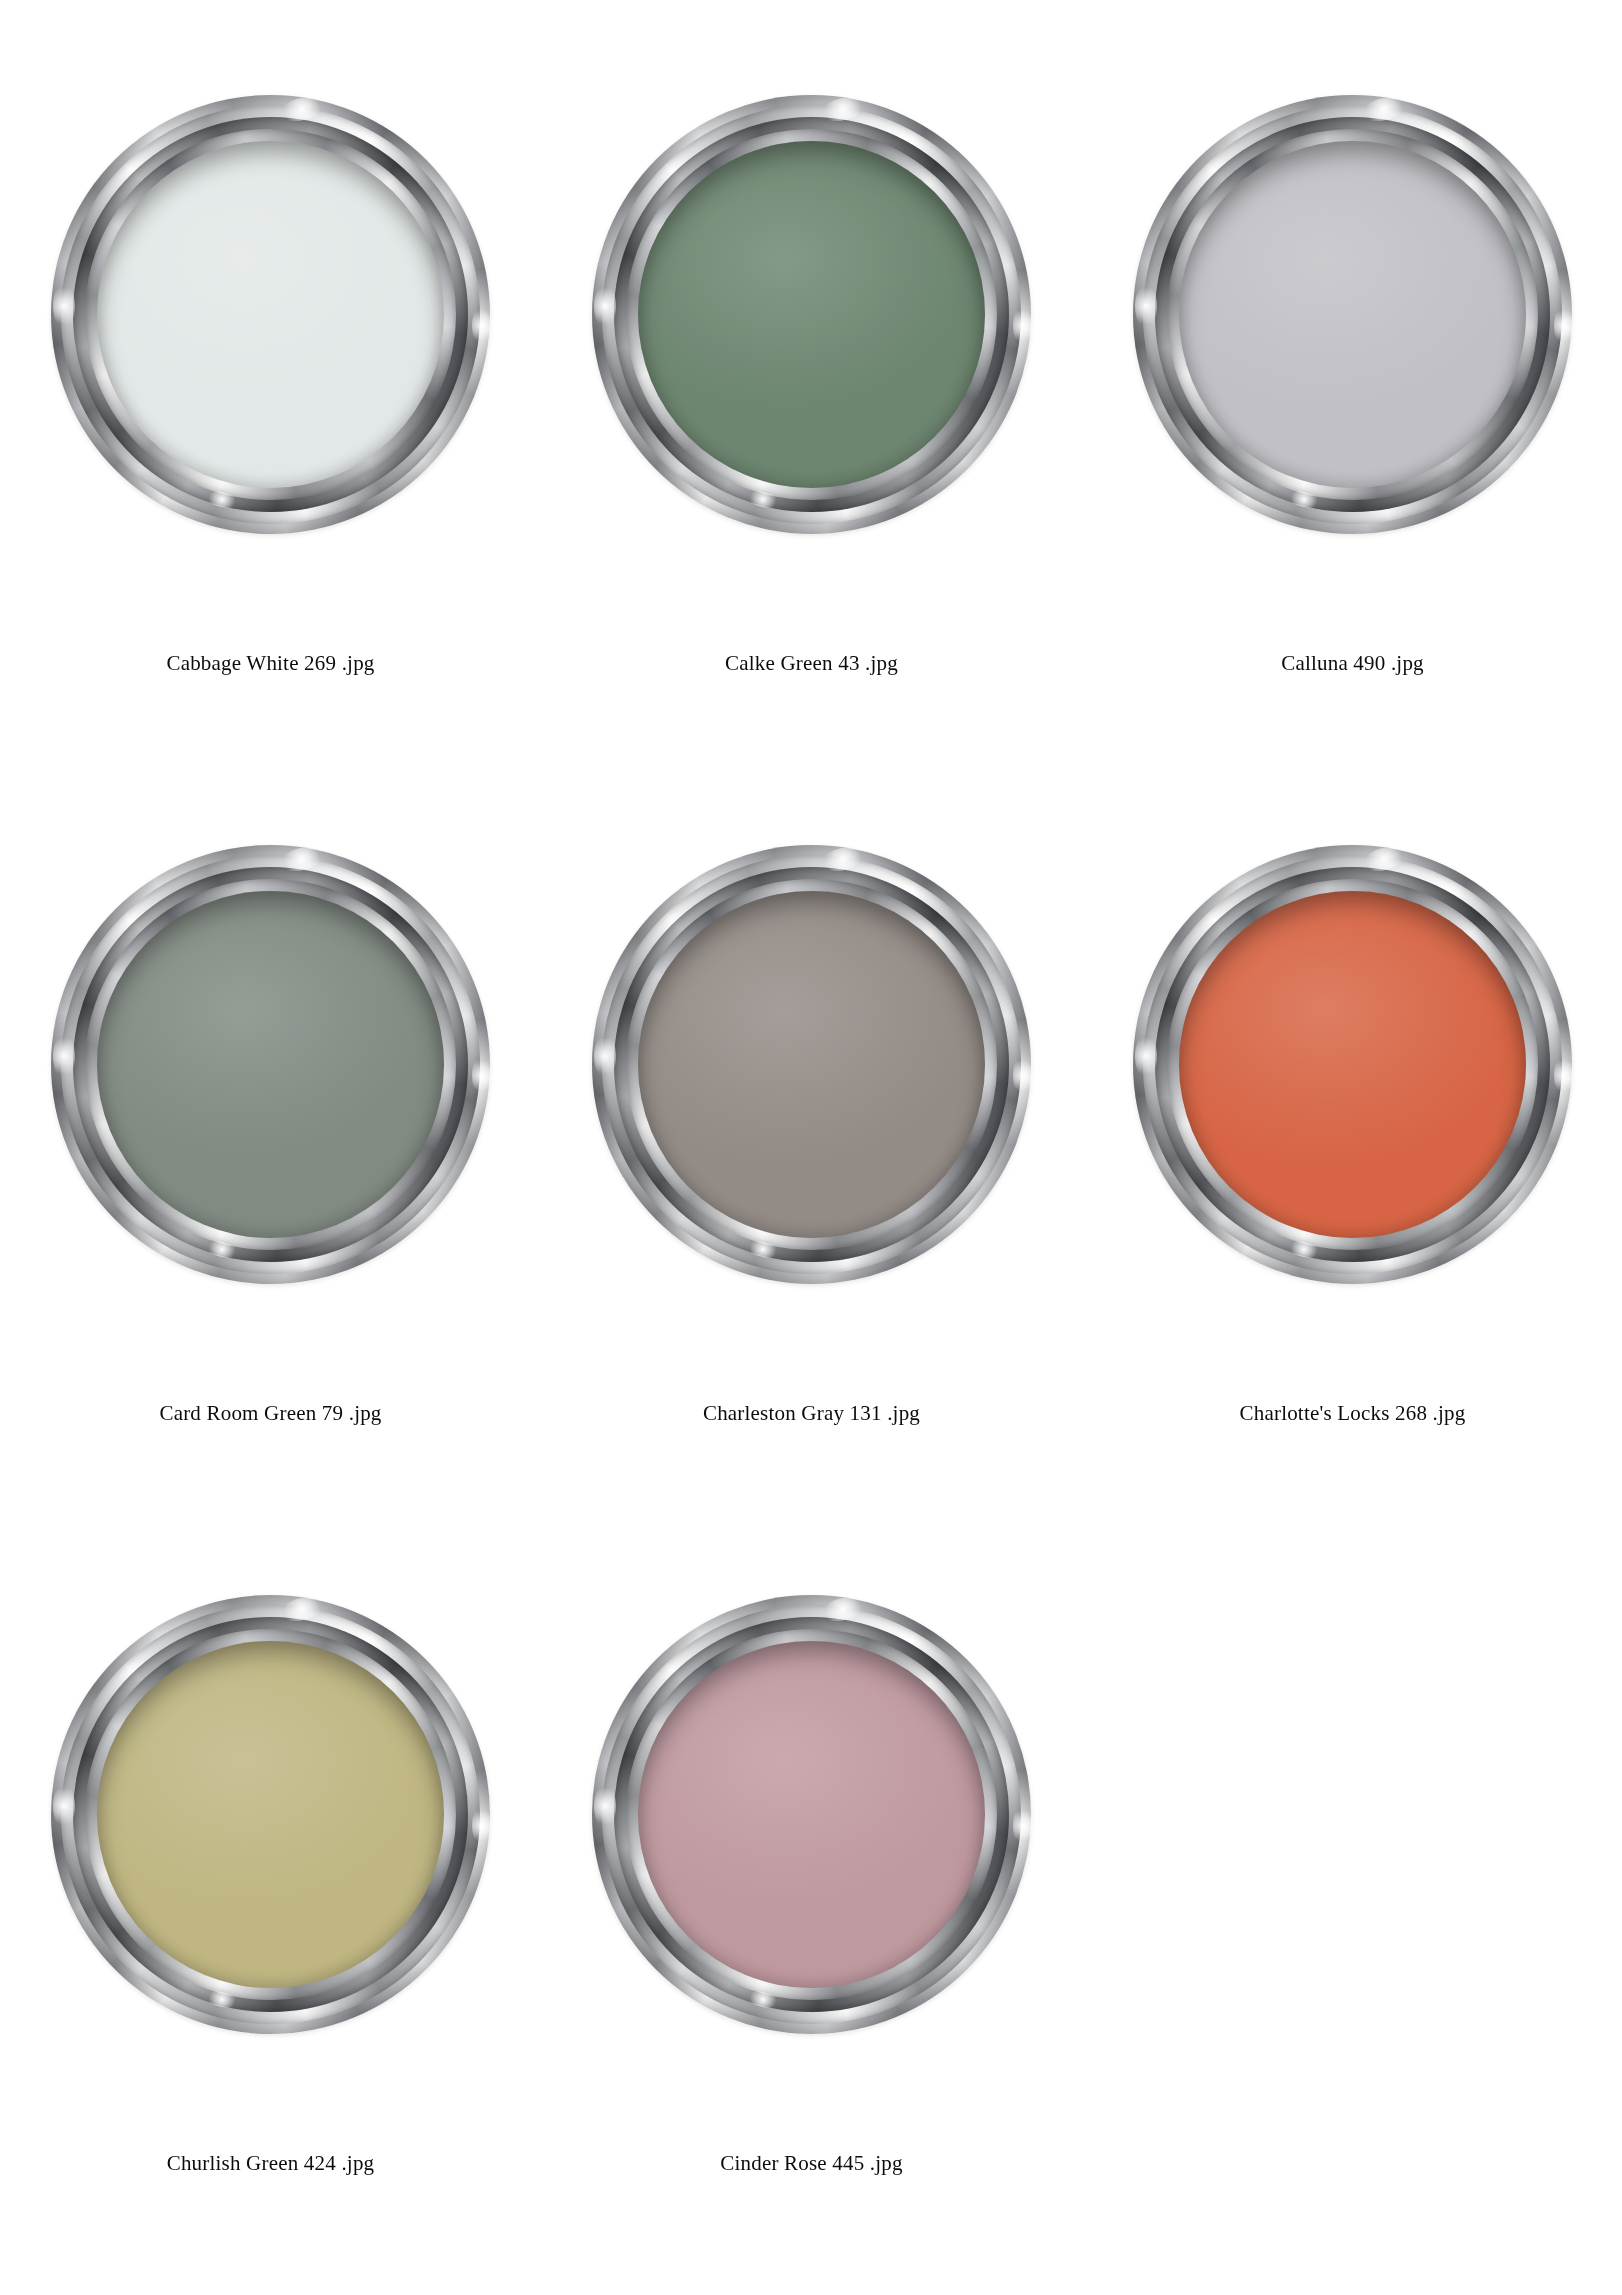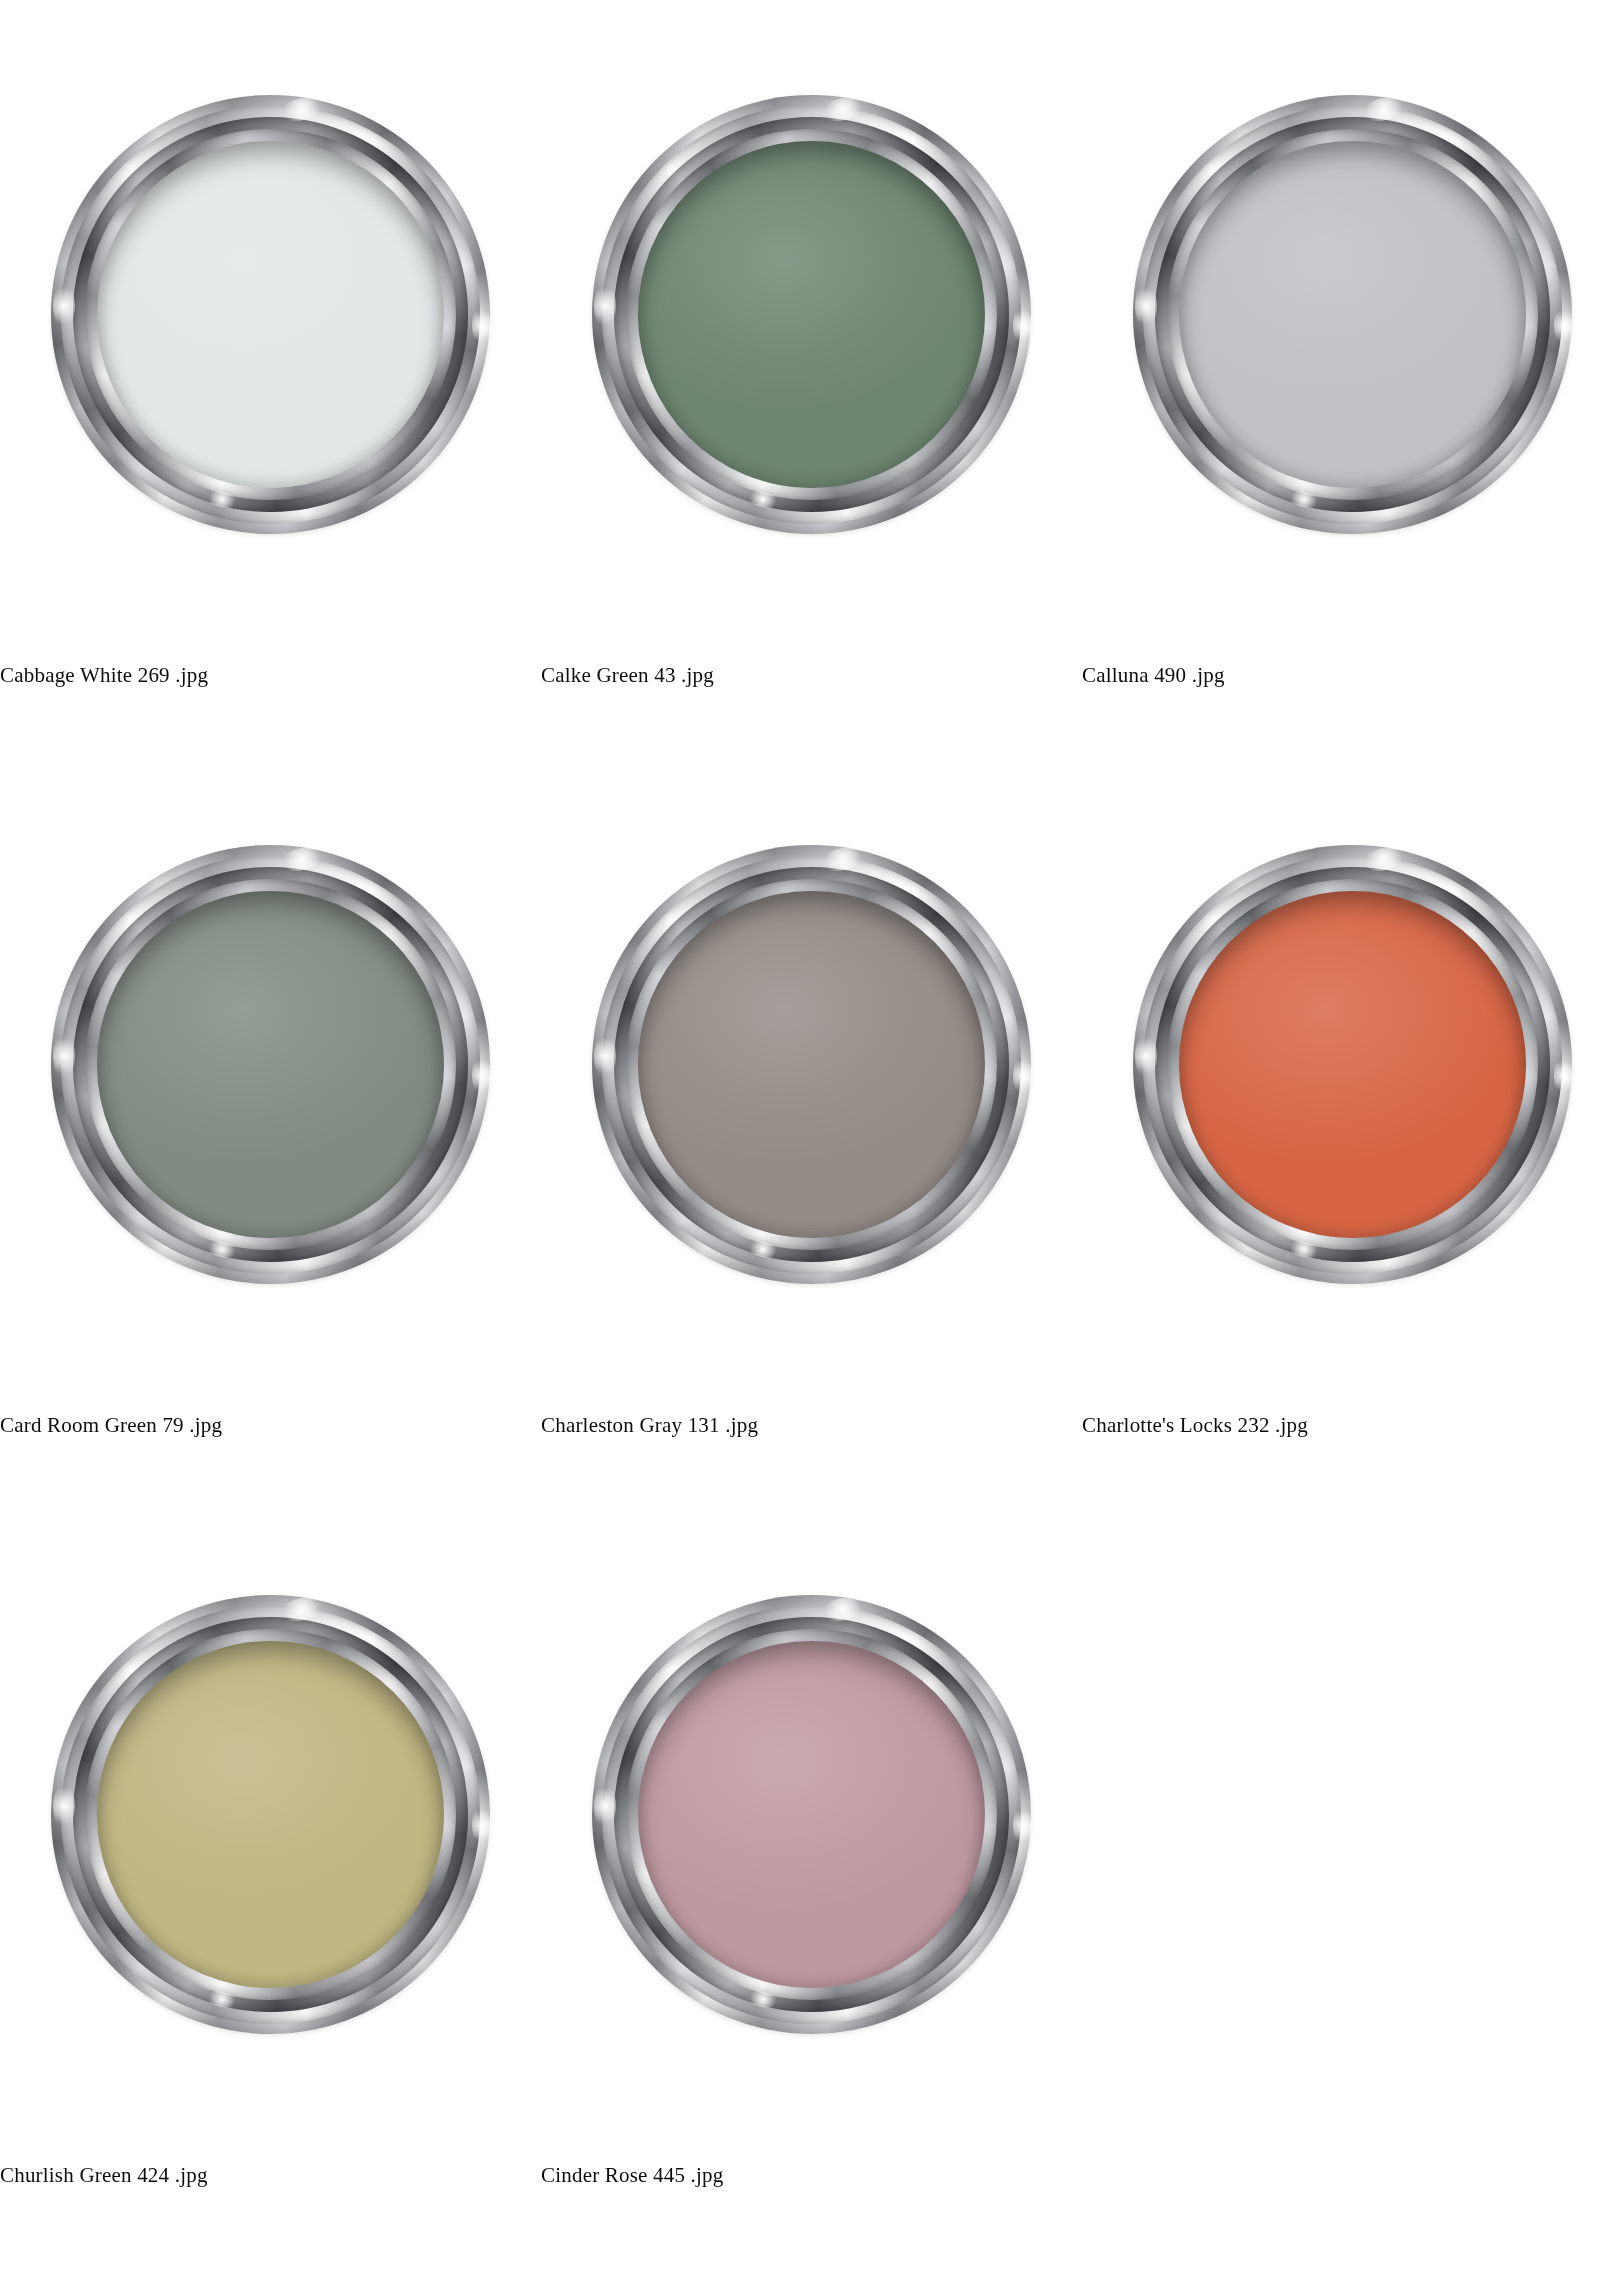--- a/index.html
+++ b/index.html
@@ -189,26 +189,26 @@
   .glint.g2 { width: 34px; height: 15px; top: 397px; left: 154px; transform: rotate(12deg); }
   .glint.g3 { width: 22px; height: 46px; top: 188px; left: 1.7px;  }
   .glint.g4 { width: 18.6px; height: 39px; top: 211px; left: 421px; }
 
   
   .caption {
     position: absolute;
     left: 0;
     right: 0;
     top: 558px;
+    text-align: center;
     font-size: 21px;
     color: #0c0c0c;
     letter-spacing: 0.2px;
     line-height: 1;
     white-space: nowrap;
-    margin-top: 12px;
   }
 </style>
 </head>
 <body>
 
 <div class="sheet">
   <div class="grid">
 
     <div class="cell">
       <div class="can">
@@ -291,21 +291,21 @@
         <div class="rim-outer"></div>
         <div class="rim-bead"></div>
         <div class="rim-groove"></div>
         <div class="rim-inner"></div>
         <div class="paint" style="background-color: rgb(215, 101, 69);"></div>
         <div class="glint g1"></div>
         <div class="glint g2"></div>
         <div class="glint g3"></div>
         <div class="glint g4"></div>
       </div>
-      <div class="caption">Charlotte's Locks 232 .jpg</div>
+      <div class="caption">Charlotte's Locks 268 .jpg</div>
     </div>
 
     <div class="cell">
       <div class="can">
         <div class="rim-outer"></div>
         <div class="rim-bead"></div>
         <div class="rim-groove"></div>
         <div class="rim-inner"></div>
         <div class="paint" style="background-color: rgb(191, 182, 130);"></div>
         <div class="glint g1"></div>

